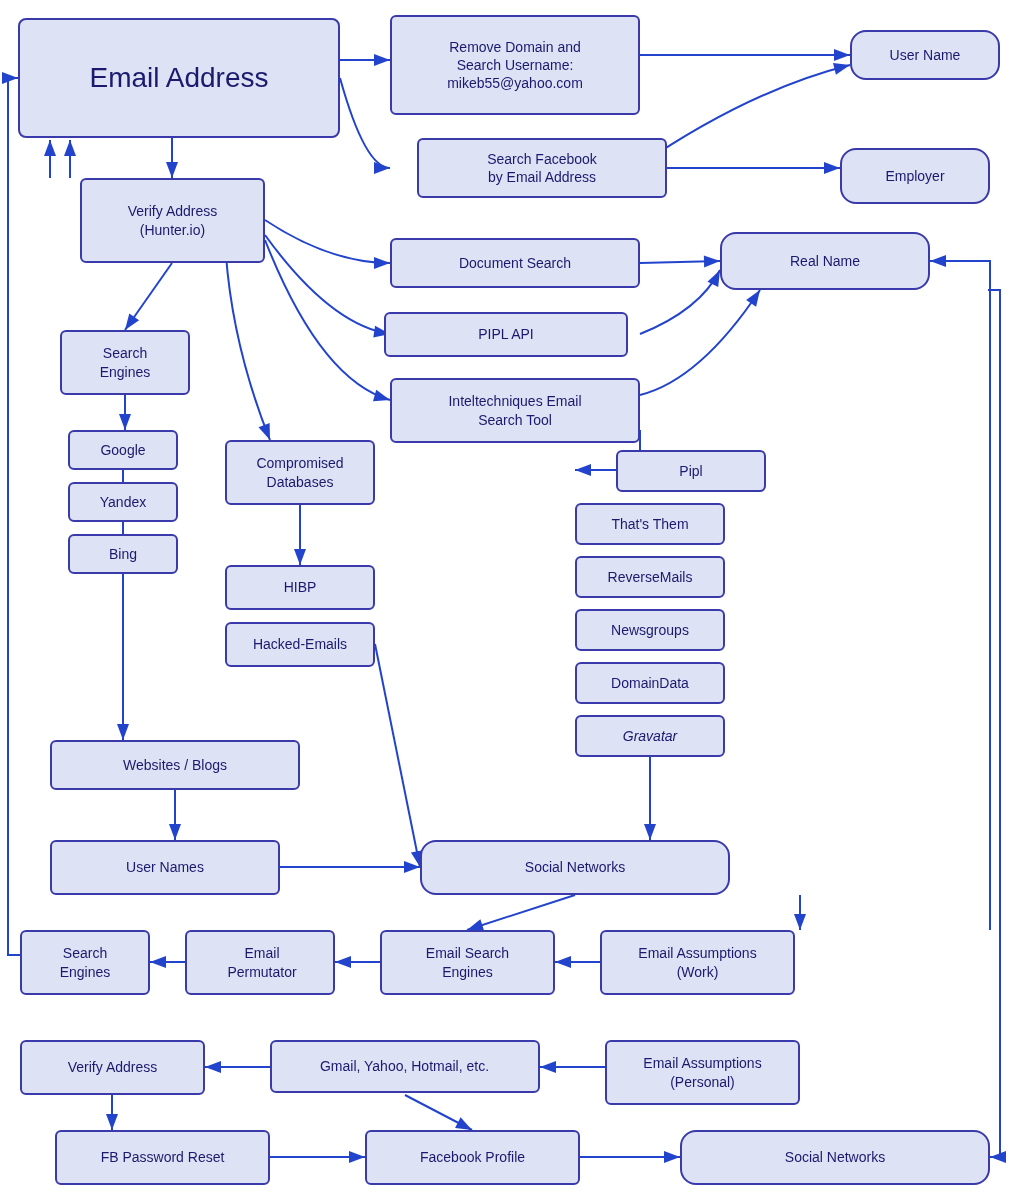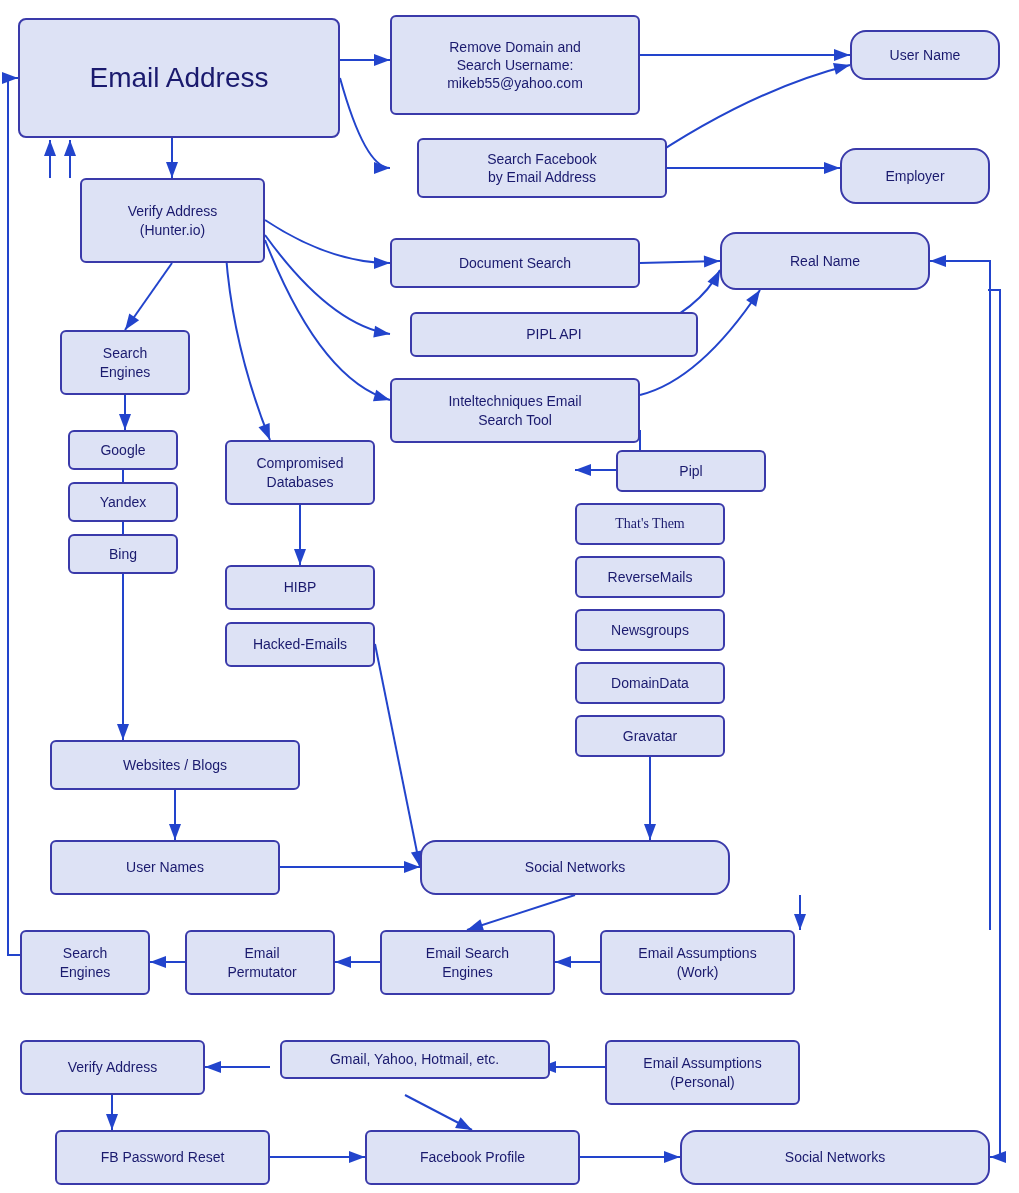--- a/index.html
+++ b/index.html
@@ -152,51 +152,51 @@
 <div class="node large" style="left: 18px; top: 18px; width: 322px; height: 120px; white-space: pre-line;">Email Address</div>
     <div class="node rounded" style="left: 850px; top: 30px; width: 150px; height: 50px; white-space: pre-line;">User Name</div>
     <div class="node rounded" style="left: 840px; top: 148px; width: 150px; height: 56px; white-space: pre-line;">Employer</div>
     <div class="node rounded" style="left: 720px; top: 232px; width: 210px; height: 58px; white-space: pre-line;">Real Name</div>
     <div class="node" style="left: 390px; top: 15px; width: 250px; height: 100px; white-space: pre-line;">Remove Domain and
 Search Username:
 mikeb55@yahoo.com</div>
     <div class="node" style="left: 390px; top: 138px; width: 250px; height: 60px; white-space: pre-line; margin-left: 27px;">Search Facebook
 by Email Address</div>
     <div class="node" style="left: 390px; top: 238px; width: 250px; height: 50px; white-space: pre-line;">Document Search</div>
-    <div class="node" style="left: 410px; top: 312px; width: 288px; height: 45px; white-space: pre-line;">PIPL API</div>
+    <div class="node" style="left: 384px; top: 312px; width: 244px; height: 45px; white-space: pre-line;">PIPL API</div>
     <div class="node" style="left: 390px; top: 378px; width: 250px; height: 65px; white-space: pre-line;">Inteltechniques Email
 Search Tool</div>
     <div class="node" style="left: 80px; top: 178px; width: 185px; height: 85px; white-space: pre-line;">Verify Address
 (Hunter.io)</div>
     <div class="node" style="left: 60px; top: 330px; width: 130px; height: 65px; white-space: pre-line;">Search
 Engines</div>
     <div class="node" style="left: 68px; top: 430px; width: 110px; height: 40px; white-space: pre-line;">Google</div>
     <div class="node" style="left: 68px; top: 482px; width: 110px; height: 40px; white-space: pre-line;">Yandex</div>
     <div class="node" style="left: 68px; top: 534px; width: 110px; height: 40px; white-space: pre-line;">Bing</div>
     <div class="node" style="left: 225px; top: 440px; width: 150px; height: 65px; white-space: pre-line;">Compromised
 Databases</div>
     <div class="node" style="left: 225px; top: 565px; width: 150px; height: 45px; white-space: pre-line;">HIBP</div>
     <div class="node" style="left: 225px; top: 622px; width: 150px; height: 45px; white-space: pre-line;">Hacked-Emails</div>
     <div class="node" style="left: 575px; top: 450px; width: 150px; height: 42px; white-space: pre-line; margin-left: 41px;">Pipl</div>
-    <div class="node" style="left: 575px; top: 503px; width: 150px; height: 42px; white-space: pre-line; font-family: Liberation Serif, serif;">That's Them</div>
+    <div class="node" style="left: 575px; top: 503px; width: 150px; height: 42px; white-space: pre-line;">That's Them</div>
     <div class="node" style="left: 575px; top: 556px; width: 150px; height: 42px; white-space: pre-line;">ReverseMails</div>
     <div class="node" style="left: 575px; top: 609px; width: 150px; height: 42px; white-space: pre-line;">Newsgroups</div>
     <div class="node" style="left: 575px; top: 662px; width: 150px; height: 42px; white-space: pre-line;">DomainData</div>
-    <div class="node" style="left: 575px; top: 715px; width: 150px; height: 42px; white-space: pre-line;">Gravatar</div>
+    <div class="node" style="left: 575px; top: 715px; width: 150px; height: 42px; white-space: pre-line; font-style: italic;">Gravatar</div>
     <div class="node" style="left: 50px; top: 740px; width: 250px; height: 50px; white-space: pre-line;">Websites / Blogs</div>
     <div class="node" style="left: 50px; top: 840px; width: 230px; height: 55px; white-space: pre-line;">User Names</div>
     <div class="node rounded" style="left: 420px; top: 840px; width: 310px; height: 55px; white-space: pre-line;">Social Networks</div>
     <div class="node" style="left: 20px; top: 930px; width: 130px; height: 65px; white-space: pre-line;">Search
 Engines</div>
     <div class="node" style="left: 185px; top: 930px; width: 150px; height: 65px; white-space: pre-line; padding-left: 12px;">Email
 Permutator</div>
     <div class="node" style="left: 380px; top: 930px; width: 175px; height: 65px; white-space: pre-line;">Email Search
 Engines</div>
     <div class="node" style="left: 600px; top: 930px; width: 195px; height: 65px; white-space: pre-line;">Email Assumptions
 (Work)</div>
     <div class="node" style="left: 20px; top: 1040px; width: 185px; height: 55px; white-space: pre-line;">Verify Address</div>
-    <div class="node" style="left: 280px; top: 1040px; width: 270px; height: 39px; white-space: pre-line; padding-left: 7px;">Gmail, Yahoo, Hotmail, etc.</div>
+    <div class="node" style="left: 270px; top: 1040px; width: 270px; height: 53px; white-space: pre-line; padding-left: 7px;">Gmail, Yahoo, Hotmail, etc.</div>
     <div class="node" style="left: 605px; top: 1040px; width: 195px; height: 65px; white-space: pre-line;">Email Assumptions
 (Personal)</div>
     <div class="node" style="left: 55px; top: 1130px; width: 215px; height: 55px; white-space: pre-line;">FB Password Reset</div>
     <div class="node" style="left: 365px; top: 1130px; width: 215px; height: 55px; white-space: pre-line;">Facebook Profile</div>
     <div class="node rounded" style="left: 680px; top: 1130px; width: 310px; height: 55px; white-space: pre-line;">Social Networks</div>
   </div>
 
 </body></html>

